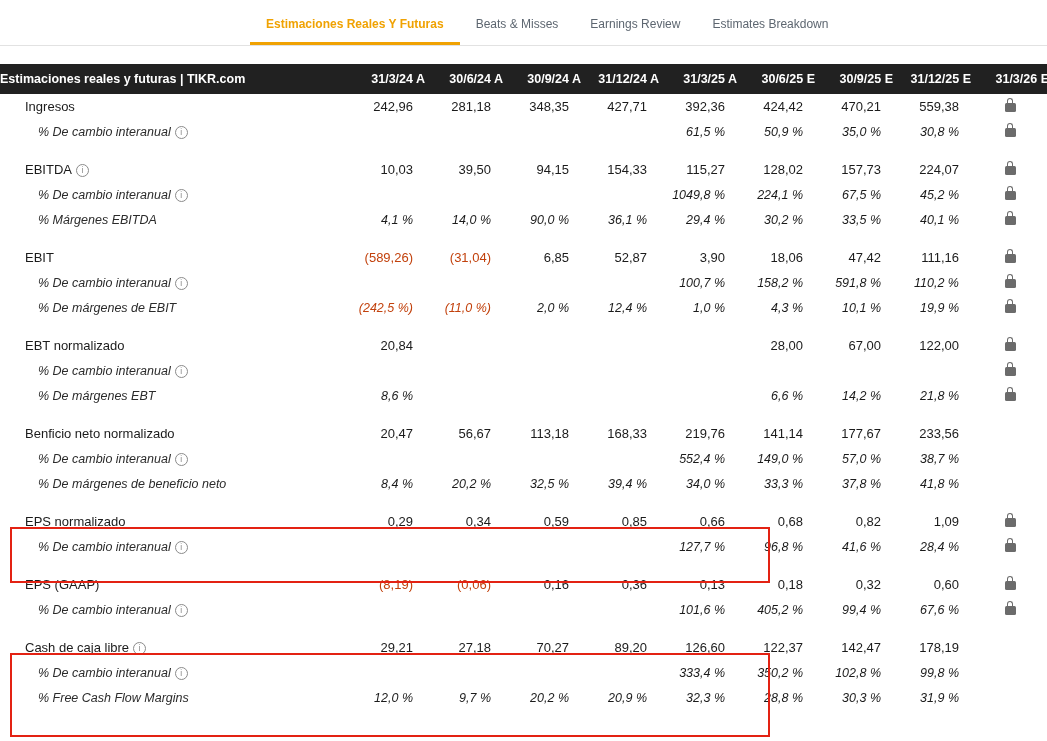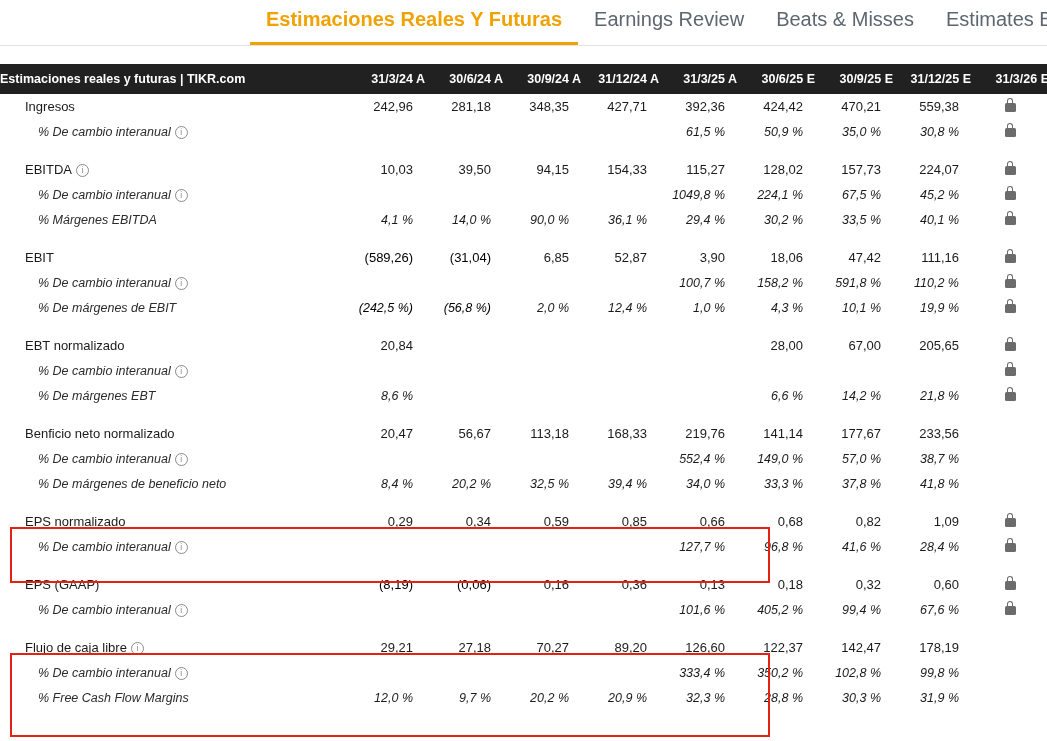--- a/index.html
+++ b/index.html
@@ -20,21 +20,21 @@
   
   .tabs {
     display: flex;
     align-items: flex-end;
     height: 46px;
     padding-left: 250px;
     border-bottom: 1px solid #e2e2e2;
     box-sizing: border-box;
   }
   .tab {
-    font-size: 20px;
+    font-size: 12px;
     color: #5d6670;
     padding: 0 16px 11px 16px;
     white-space: nowrap;
     cursor: pointer;
     border-bottom: 3px solid transparent;
   }
   .tab.active {
     color: #f0a202;
     font-weight: bold;
     border-bottom: 3px solid #f0a202;
@@ -90,21 +90,21 @@
   td.val {
     text-align: right;
     padding-right: 12px;
     white-space: nowrap;
   }
   td.val.sub {
     font-style: italic;
     font-size: 12.5px;
   }
   td.neg {
-    color: #000000;
+    color: #c2410c;
   }
   td.lockcell {
     text-align: center;
   }
   tr.spacer td {
     height: 13px;
   }
 
   .info-ic {
     display: inline-block;
@@ -154,22 +154,22 @@
   #hl-eps { left: 10px; top: 527px; width: 760px; height: 56px; }
   #hl-fcf { left: 10px; top: 653px; width: 760px; height: 84px; }
 </style>
 </head>
 <body>
 
 <div class="page">
 
   <div class="tabs" id="tabbar">
       <div class="tab active">Estimaciones Reales Y Futuras</div>
+      <div class="tab">Beats &amp; Misses</div>
       <div class="tab">Earnings Review</div>
-      <div class="tab">Beats &amp; Misses</div>
       <div class="tab">Estimates Breakdown</div>
     </div>
 
   <div class="table-wrap">
     <table class="fin">
       <thead>
         <tr id="hdrrow">
             <th class="hdr-label">Estimaciones reales y futuras | TIKR.com</th>
             <th class="hdr-col">31/3/24 A</th>
             <th class="hdr-col">30/6/24 A</th>
@@ -269,42 +269,42 @@
             <td class="val sub"></td>
             <td class="val sub">100,7 %</td>
             <td class="val sub">158,2 %</td>
             <td class="val sub">591,8 %</td>
             <td class="val sub">110,2 %</td>
             <td class="lockcell"><span class="lock"></span></td>
           </tr>
           <tr>
             <td class="label sub"><span>% De márgenes de EBIT</span></td>
             <td class="val sub neg">(242,5 %)</td>
-            <td class="val sub neg">(56,8 %)</td>
+            <td class="val sub neg">(11,0 %)</td>
             <td class="val sub">2,0 %</td>
             <td class="val sub">12,4 %</td>
             <td class="val sub">1,0 %</td>
             <td class="val sub">4,3 %</td>
             <td class="val sub">10,1 %</td>
             <td class="val sub">19,9 %</td>
             <td class="lockcell"><span class="lock"></span></td>
           </tr>
           <tr class="spacer">
             <td colspan="10"></td>
           </tr>
           <tr>
             <td class="label"><span>EBT normalizado</span></td>
             <td class="val">20,84</td>
             <td class="val"></td>
             <td class="val"></td>
             <td class="val"></td>
             <td class="val"></td>
             <td class="val">28,00</td>
             <td class="val">67,00</td>
-            <td class="val">205,65</td>
+            <td class="val">122,00</td>
             <td class="lockcell"><span class="lock"></span></td>
           </tr>
           <tr>
             <td class="label sub"><span>% De cambio interanual</span><span class="info-ic">i</span></td>
             <td class="val sub"></td>
             <td class="val sub"></td>
             <td class="val sub"></td>
             <td class="val sub"></td>
             <td class="val sub"></td>
             <td class="val sub"></td>
@@ -414,21 +414,21 @@
             <td class="val sub">101,6 %</td>
             <td class="val sub">405,2 %</td>
             <td class="val sub">99,4 %</td>
             <td class="val sub">67,6 %</td>
             <td class="lockcell"><span class="lock"></span></td>
           </tr>
           <tr class="spacer">
             <td colspan="10"></td>
           </tr>
           <tr>
-            <td class="label"><span>Flujo de caja libre</span><span class="info-ic">i</span></td>
+            <td class="label"><span>Cash de caja libre</span><span class="info-ic">i</span></td>
             <td class="val">29,21</td>
             <td class="val">27,18</td>
             <td class="val">70,27</td>
             <td class="val">89,20</td>
             <td class="val">126,60</td>
             <td class="val">122,37</td>
             <td class="val">142,47</td>
             <td class="val">178,19</td>
             <td class="lockcell"></td>
           </tr>

